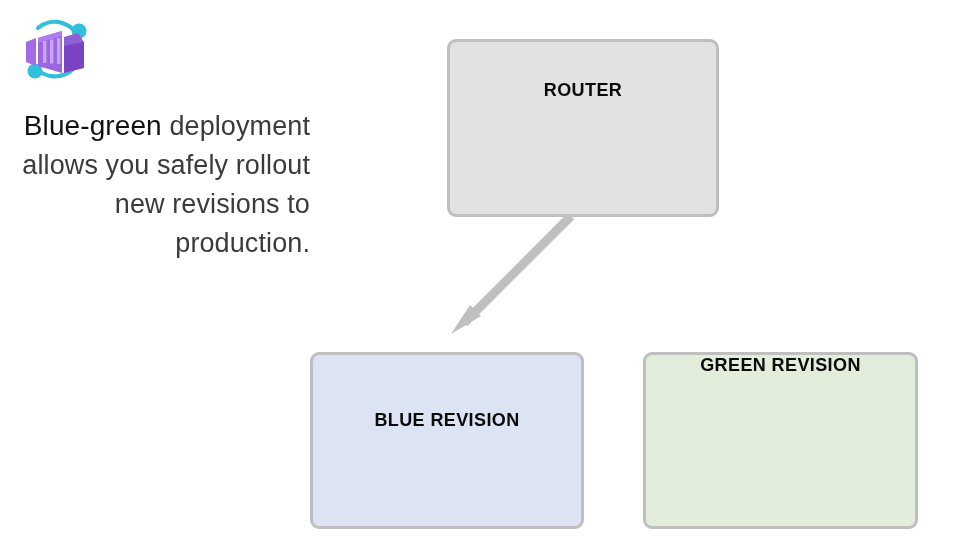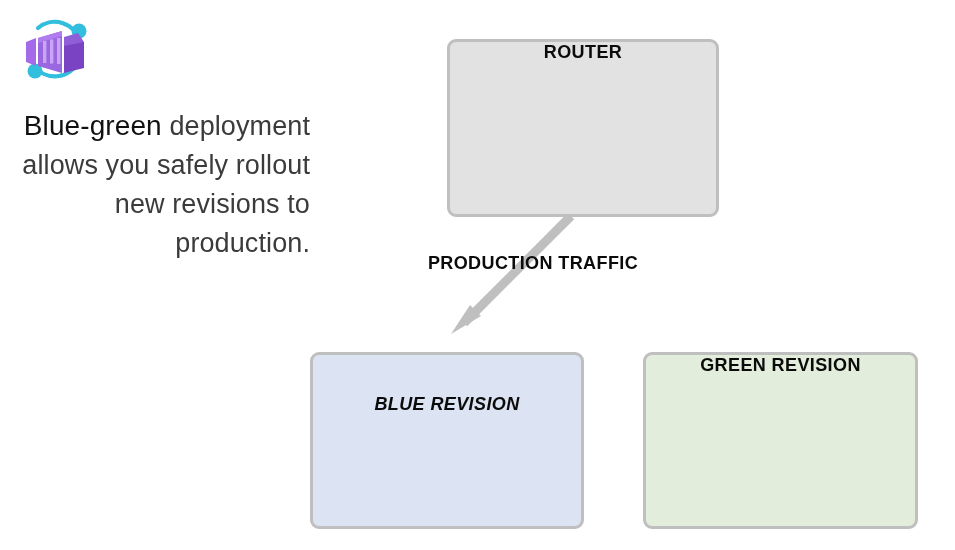--- a/index.html
+++ b/index.html
@@ -61,30 +61,30 @@
   .node > span {
     display: block;
   }
 
   #router-box {
     left: 447px;
     top: 39px;
     width: 272px;
     height: 178px;
     background: #e2e2e2;
+    padding-top: 38px;
   }
 
   #blue-box {
     left: 310px;
     top: 352px;
     width: 274px;
     height: 177px;
     background: #dce3f2;
-    padding-top: 39px;
-    font-style: italic;
+    padding-top: 55px;
   }
 
   #green-box {
     left: 643px;
     top: 352px;
     width: 275px;
     height: 177px;
     background: #e2eddb;
   }
 
@@ -141,21 +141,20 @@
 
   <div id="caption">
     <span class="lead">Blue-green</span><span> deployment allows you safely rollout new revisions to production.</span>
   </div>
 
   <svg id="connector" viewBox="0 0 955 550">
     <line x1="571" y1="216" x2="464" y2="323" stroke="#bfbfbf" stroke-width="9" stroke-linecap="butt"></line>
     <polygon points="451,334 470,305 481,316" fill="#bfbfbf"></polygon>
   </svg>
 
-  <div id="edge-label">PRODUCTION TRAFFIC</div>
 
   <div id="router-box" class="node">
     <span>ROUTER</span>
   </div>
 
   <div id="blue-box" class="node">
     <span>BLUE REVISION</span>
   </div>
 
   <div id="green-box" class="node">

